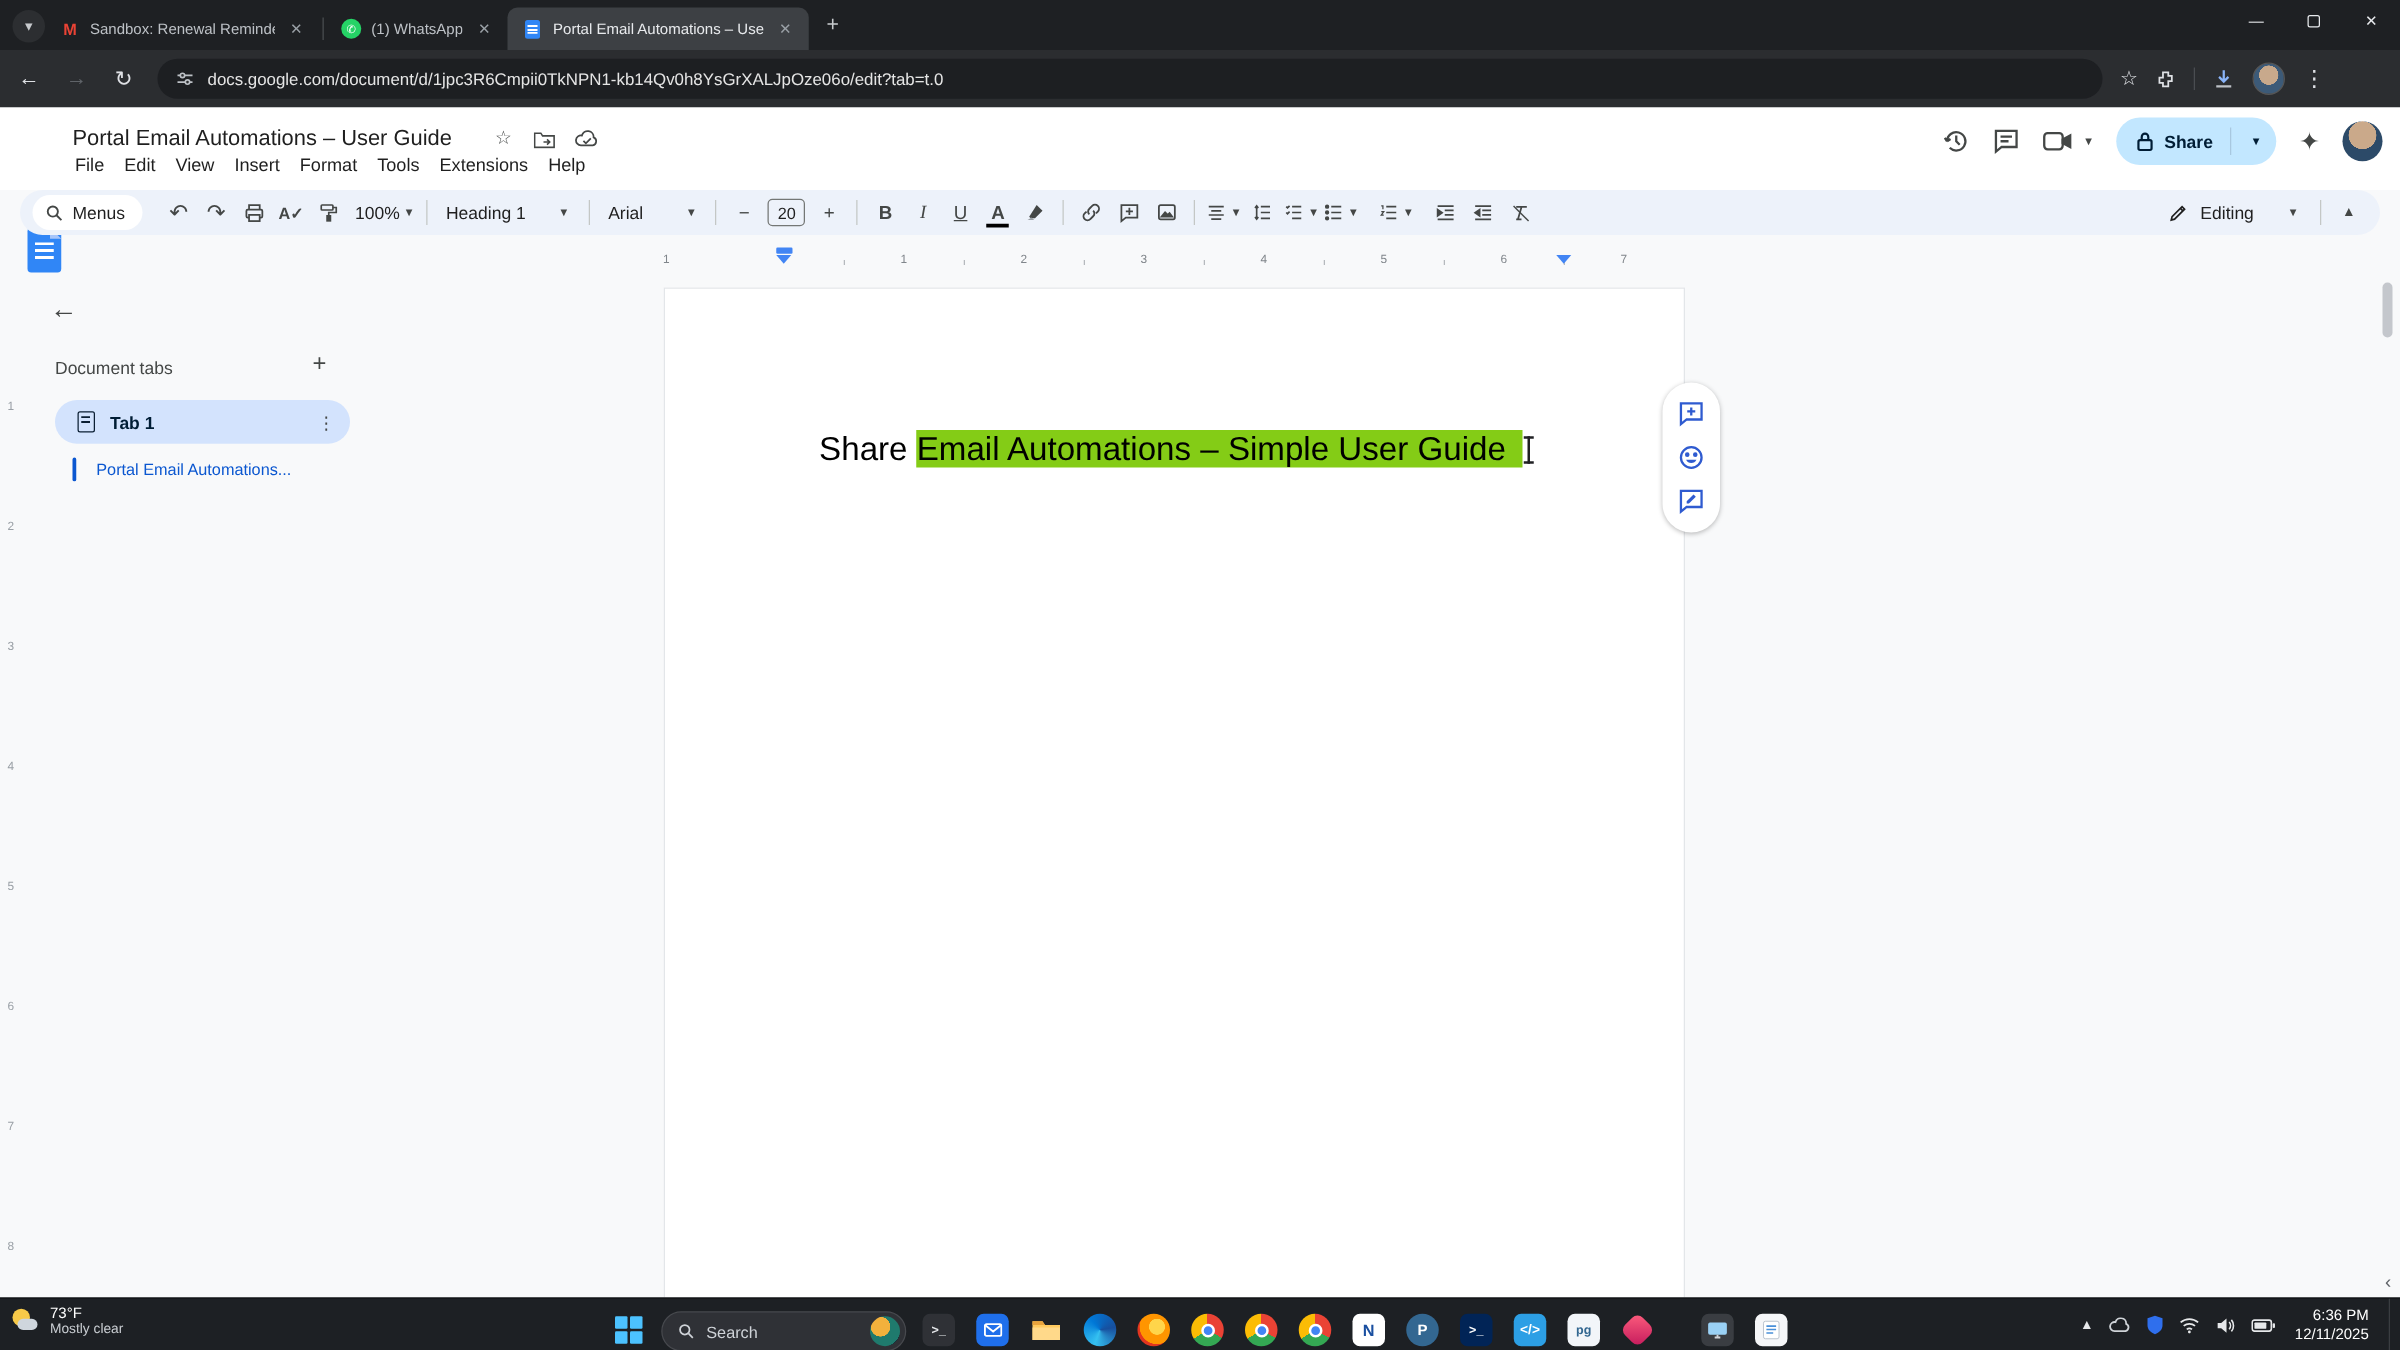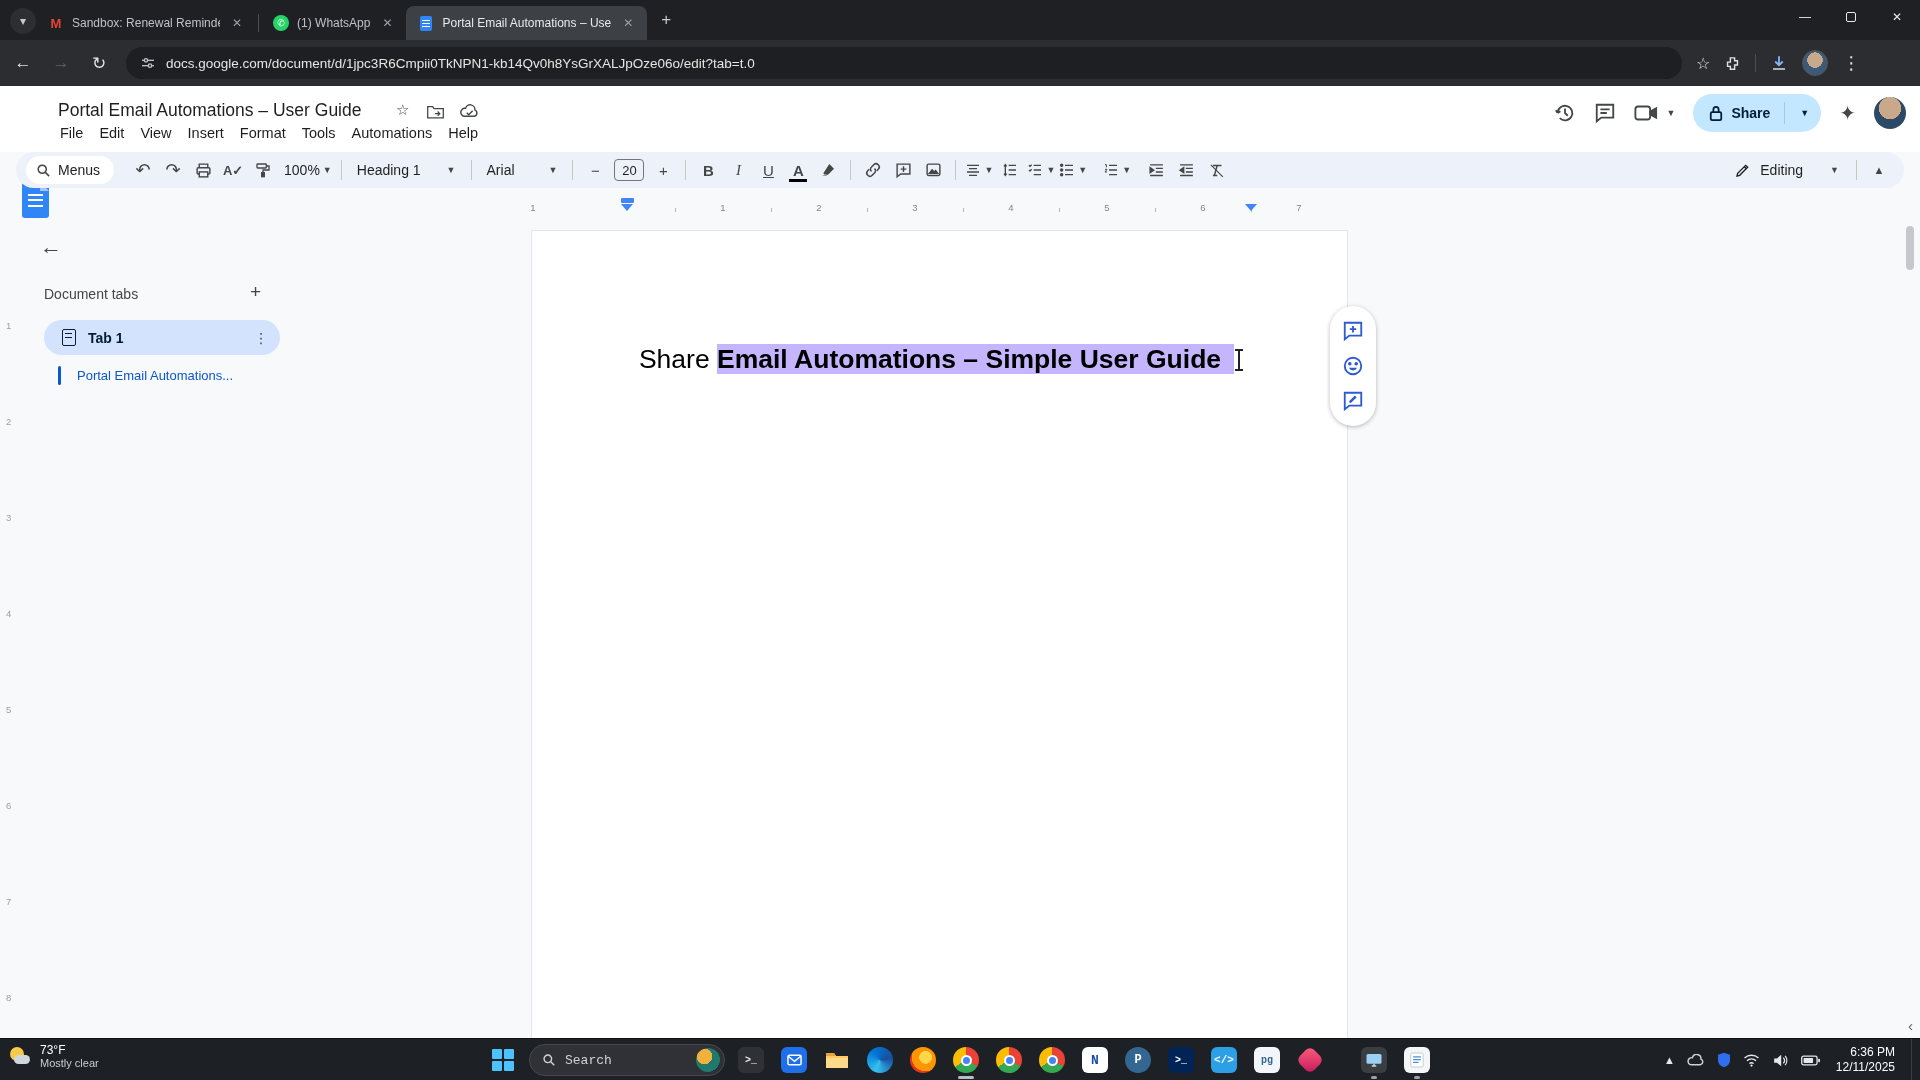--- a/index.html
+++ b/index.html
@@ -80,21 +80,21 @@
   .rnum { position:absolute; top:8px; font-size:9.5px; color:#80868b; transform:translateX(-50%); }
   .rtick { position:absolute; top:14px; width:1px; height:4px; background:#b5b9bd; }
   .ind-left-bar { position:absolute; left:621px; top:4px; width:13px; height:5px; background:#4285f4; border-radius:1px; }
   .ind-tri { position:absolute; top:10px; border-style:solid; border-width:7px 6.5px 0 6.5px; border-color:#4285f4 transparent transparent transparent; }
 
   
   #canvas { position:absolute; left:0; top:220px; width:1920px; height:818px; background:#f8f9fa; overflow:hidden; }
   .vnum { position:absolute; left:6px; font-size:9.5px; color:#9aa0a6; }
   #page { position:absolute; left:531px; top:10px; width:817px; height:900px; background:#fff; border:1px solid #e3e6e9; }
   #titleline { position:absolute; left:0; top:113px; width:100%; text-align:center; font-size:26.5px; color:#000; white-space:nowrap; }
-  #titleline .sel { background:#c4b5fd; padding-right:13px;font-weight:bold; }
+  #titleline .sel { background:#84cc16; padding-right:13px; }
   .ibeam { display:inline-block; width:2px; height:22px; background:#202124; vertical-align:-3px; position:relative; }
   .ibeam::before, .ibeam::after { content:""; position:absolute; left:-3px; width:8px; height:2px; background:#202124; }
   .ibeam::before { top:0; } .ibeam::after { bottom:0; }
   #dateline { position:absolute; left:0; top:163px; width:100%; text-align:center; font-family:"Liberation Serif",serif; font-weight:700; font-size:20.5px; color:#000; }
 
   
   #tabspanel { position:absolute; left:0; top:0; width:300px; height:400px; }
   #backbtn { position:absolute; left:40px; top:14px; font-size:22px; color:#444746; }
   #dt-header { position:absolute; left:44px; top:66px; font-size:14px; color:#444746; }
   #dt-add { position:absolute; left:244px; top:61px; font-size:19px; color:#444746; padding:0 6px; }
@@ -117,21 +117,21 @@
   #corner-chev { position:absolute; right:2px; bottom:2px; color:#5f6368; font-size:15px; padding:2px 5px; }
 
   
   #taskbar { position:absolute; left:0; top:1038px; width:1920px; height:42px; background:#1d2024; border-top:1px solid #101214; }
   #weather { position:absolute; left:8px; top:4px; display:flex; align-items:center; gap:8px; color:#fff; }
   #wicon { width:24px; height:24px; position:relative; }
   #wicon .sun { position:absolute; left:2px; top:2px; width:14px; height:14px; border-radius:50%; background:#f7c948; }
   #wicon .cloud { position:absolute; left:6px; top:10px; width:16px; height:9px; border-radius:8px; background:#cfd6dd; }
   #wtemp { font-size:12px; line-height:14px; }
   #wcond { font-size:11px; line-height:13px; color:#c9cdd2; }
-  #tb-center { position:absolute; left:50%; top:0; transform:translateX(-50%); height:42px; display:flex; align-items:center; gap:9px;font-family:Liberation Mono, monospace; }
+  #tb-center { position:absolute; left:50%; top:0; transform:translateX(-50%); height:42px; display:flex; align-items:flex-end; gap:9px; }
   .tbapp { width:34px; height:34px; display:flex; align-items:center; justify-content:center; border-radius:6px; position:relative; }
   .tbapp.open::after { content:""; position:absolute; bottom:-2px; left:50%; transform:translateX(-50%); width:6px; height:3px; border-radius:2px; background:#9aa0a6; }
   .tbapp.focused::after { width:16px; background:#b9bec4; }
   .g26 { width:26px; height:26px; border-radius:6px; display:flex; align-items:center; justify-content:center; }
   #startlogo { width:22px; height:22px; display:grid; grid-template-columns:10px 10px; grid-template-rows:10px 10px; gap:2px; }
   #startlogo span { background:#4cc2ff; border-radius:1px; }
   #tbsearch { width:196px; height:32px; background:#2f3136; border:1px solid #47494e; border-radius:16px; display:flex; align-items:center; gap:9px; padding:0 4px 0 12px; }
   #tbsearch .lbl { font-size:13px; color:#cfd3d8; flex:1; }
   #tbsearch .simg { width:24px; height:24px; border-radius:50%; background:radial-gradient(circle at 35% 35%, #f2b13c 0 35%, #1f7a6d 36% 75%, #10333d 76% 100%); }
   .circ { border-radius:50%; }
@@ -218,21 +218,21 @@
       <path d="M6 15a5 5 0 1 1 1-9.9A6 6 0 0 1 18.8 7 4.2 4.2 0 0 1 18 15z"></path>
         <path d="M8.5 10.5l2.5 2.5 5-5"></path>
     </svg>
     <div id="docmenus">
       <span class="menu-item">File</span>
       <span class="menu-item">Edit</span>
       <span class="menu-item">View</span>
       <span class="menu-item">Insert</span>
       <span class="menu-item">Format</span>
       <span class="menu-item">Tools</span>
-      <span class="menu-item">Automations</span>
+      <span class="menu-item">Extensions</span>
       <span class="menu-item">Help</span>
     </div>
     <div id="header-right">
       <svg class="hr-ic" width="22" height="22" viewBox="0 0 24 24" fill="none" stroke="#444746" stroke-width="2">
         <path d="M4 12a8 8 0 1 1 2.3 5.7M4 12l-2-3M4 12l3-2"></path>
           <path d="M12 7v5l3 3"></path>
       </svg>
       <svg class="hr-ic" width="22" height="22" viewBox="0 0 24 24" fill="none" stroke="#444746" stroke-width="2">
         <path d="M3 3h18v14H8l-5 4z"></path>
           <path d="M7 8h10M7 12h7"></path>

